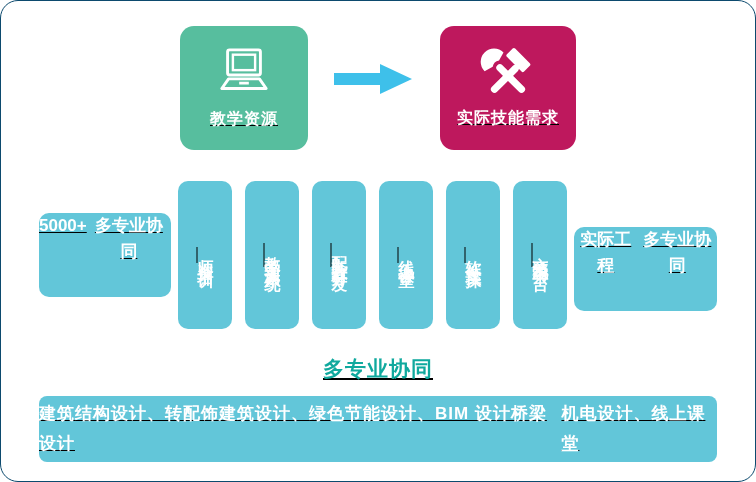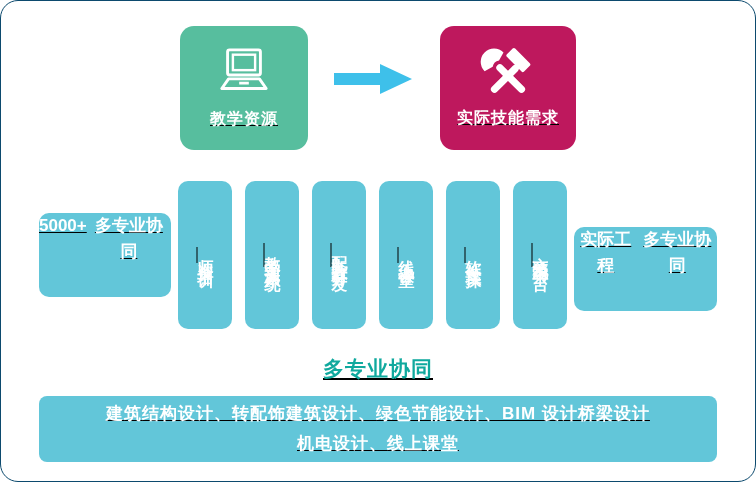--- a/index.html
+++ b/index.html
@@ -103,21 +103,21 @@
     letter-spacing: 1px;
   }
 
   
   .bottom-box {
     margin: 13px 38px 0 38px;
     height: 66px;
     background: #62c6d9;
     border-radius: 8px;
     display: flex;
-    flex-direction: column;
+    flex-direction: row;
     justify-content: center;
     align-items: center;
     color: #ffffff;
     font-weight: bold;
     font-size: 17px;
     line-height: 1.75;
     letter-spacing: 1px;
   }
 </style>
 </head>

